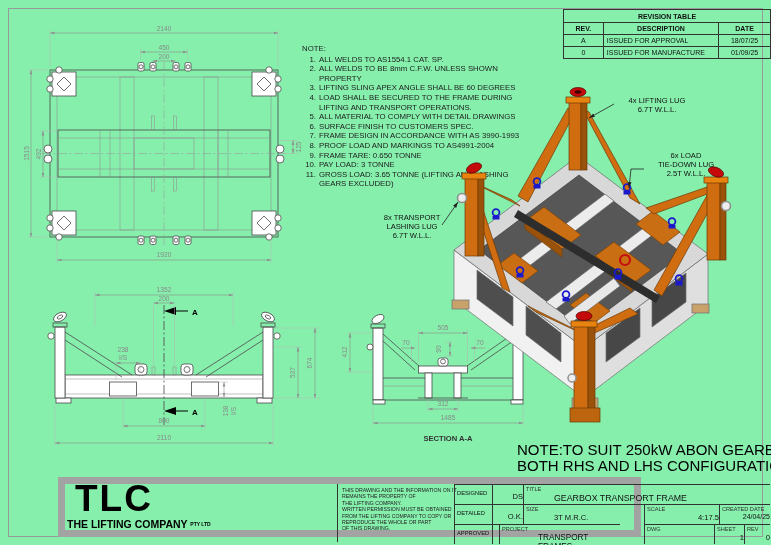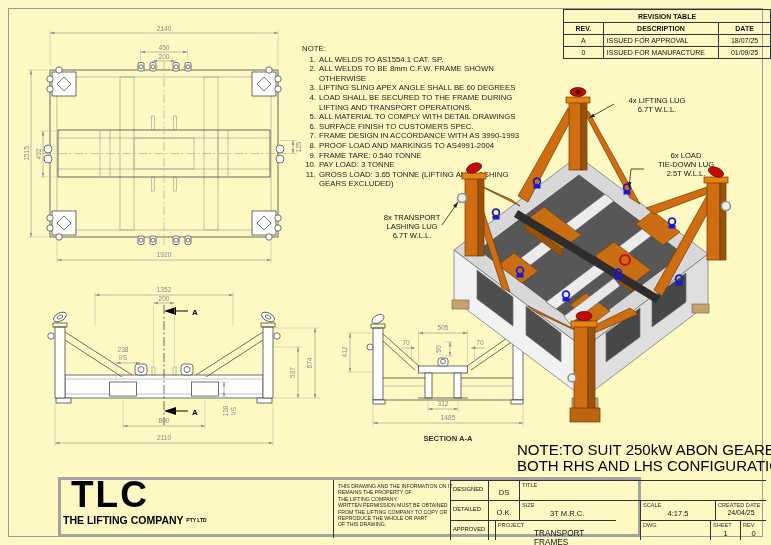--- a/index.html
+++ b/index.html
@@ -1,16 +1,16 @@
 <!DOCTYPE html>
 <html><head>
 <meta charset="utf-8">
 <style>
   html,body{margin:0;padding:0;background:#fff;}
-  #sheet{position:relative;width:771px;height:545px;background:#fef9c3;overflow:hidden;
+  #sheet{position:relative;width:771px;height:545px;background:#86efac;overflow:hidden;
          font-family:"Liberation Sans",sans-serif;color:#222;}
   #border{position:absolute;left:8px;top:8px;width:753px;height:527px;border:1px solid #9a9a9a;}
   svg{position:absolute;overflow:visible;font-family:"Liberation Sans",sans-serif;}
   .geo{stroke:#4a4a4a;stroke-width:.8;fill:none;}
   .geow{stroke:#4a4a4a;stroke-width:.8;fill:#fff;}
   .lite{stroke:#8f8f8f;stroke-width:.55;fill:none;}
   .ext{stroke:#b5b5b5;stroke-width:.5;fill:none;}
   .diml{stroke:#8f8f8f;stroke-width:.6;fill:none;}
   .cline{stroke:#9a9a9a;stroke-width:.55;fill:none;stroke-dasharray:9 2.5 2 2.5;}
   text.dim{font-size:6.6px;fill:#8a8a8a;}
@@ -25,24 +25,24 @@
   #revtbl .c{text-align:center;}
   
   #notes{position:absolute;left:302px;top:44px;width:218px;font-size:7.8px;line-height:9.6px;color:#1c1c1c;}
   #notes .nt{margin-bottom:1px;}
   #notes .itm{display:flex;}
   #notes .num{width:14px;text-align:right;margin-right:3px;flex:none;}
   #notes .txt{flex:1;}
   
   #bignote{position:absolute;left:517px;top:442px;font-size:15px;line-height:15.5px;color:#000;white-space:nowrap;}
   
-  #tblock{position:absolute;left:58px;top:477px;width:583px;height:60px;border:3px solid #a3a3a3;box-sizing:border-box;}
+  #tblock{position:absolute;left:58px;top:477px;width:583px;height:60px;border:7px solid #a3a3a3;box-sizing:border-box;}
   .tcell{position:absolute;box-sizing:border-box;border-left:1px solid #333;border-top:1px solid #333;}
   .lbl{position:absolute;left:2px;top:1px;font-size:5.6px;color:#333;}
-  .val{position:absolute;left:0;right:0;top:7px;text-align:center;font-size:7.6px;color:#111;}
+  .val{position:absolute;left:0;right:0;top:7px;text-align:right;font-size:7.6px;color:#111;}
   .val.lft{text-align:left;}
   #logo-cell{left:0;top:0;width:172px;height:58px;border:none;}
   #tlc{font-size:37px;font-weight:bold;letter-spacing:2px;color:#000;margin:-4px 0 0 10px;line-height:38px;}
   #tlc-co{font-size:10.5px;font-weight:bold;color:#000;margin-left:2px;white-space:nowrap;}
   #tlc-co .pty{font-size:5px;vertical-align:2px;}
   #tel-cell{left:172px;top:0;width:100px;height:58px;border-top:none;}
   #tel{font-size:8px;font-weight:bold;text-align:center;margin-top:11px;}
   #acn{font-size:7px;text-align:center;margin-top:15px;}
   #copy-cell{left:272px;top:0;width:117px;height:58px;border-top:none;padding:3px 0 0 4px;}
   #copy-cell div{font-size:5.2px;line-height:6.4px;color:#222;white-space:nowrap;}
@@ -77,21 +77,21 @@
     </table>
 
   <div id="notes">
     <div class="nt">NOTE:</div>
     <div class="itm">
         <span class="num">1.</span>
         <span class="txt">ALL WELDS TO AS1554.1 CAT. SP.</span>
       </div>
     <div class="itm">
         <span class="num">2.</span>
-        <span class="txt">ALL WELDS TO BE 8mm C.F.W. FRAME SHOWN OTHERWISE</span>
+        <span class="txt">ALL WELDS TO BE 8mm C.F.W. UNLESS SHOWN PROPERTY</span>
       </div>
     <div class="itm">
         <span class="num">3.</span>
         <span class="txt">LIFTING SLING APEX ANGLE SHALL BE 60 DEGREES</span>
       </div>
     <div class="itm">
         <span class="num">4.</span>
         <span class="txt">LOAD SHALL BE SECURED TO THE FRAME DURING LIFTING AND TRANSPORT OPERATIONS.</span>
       </div>
     <div class="itm">
@@ -105,21 +105,21 @@
     <div class="itm">
         <span class="num">7.</span>
         <span class="txt">FRAME DESIGN IN ACCORDANCE WITH AS 3990-1993</span>
       </div>
     <div class="itm">
         <span class="num">8.</span>
         <span class="txt">PROOF LOAD AND MARKINGS TO AS4991-2004</span>
       </div>
     <div class="itm">
         <span class="num">9.</span>
-        <span class="txt">FRAME TARE: 0.540 TONNE</span>
+        <span class="txt">FRAME TARE: 0.650 TONNE</span>
       </div>
     <div class="itm">
         <span class="num">10.</span>
         <span class="txt">PAY LOAD: 3 TONNE</span>
       </div>
     <div class="itm">
         <span class="num">11.</span>
         <span class="txt">GROSS LOAD: 3.65 TONNE (LIFTING AND LASHING GEARS EXCLUDED)</span>
       </div>
   </div>
@@ -474,20 +474,21 @@
     </div>
 
     <div class="tcell" style="left:389px;top:0;width:38px;height:20px">
       <div class="val lft" style="left:2px;top:5px;font-size:5.8px">DESIGNED</div>
       </div>
     <div class="tcell" style="left:427px;top:0;width:31px;height:20px">
       <div class="val">DS</div>
       </div>
     <div class="tcell" style="left:458px;top:0;width:247px;height:20px">
       <div class="lbl">TITLE</div>
+      <div class="val lft" style="left:30px;top:8px;font-size:8.8px">GEARBOX TRANSPORT FRAME</div>
       </div>
 
     <div class="tcell" style="left:389px;top:20px;width:38px;height:20px">
       <div class="val lft" style="left:2px;top:5px;font-size:5.8px">DETAILED</div>
       </div>
     <div class="tcell" style="left:427px;top:20px;width:31px;height:20px">
       <div class="val">O.K.</div>
       </div>
     <div class="tcell" style="left:458px;top:20px;width:121px;height:20px">
       <div class="lbl">SIZE</div>

